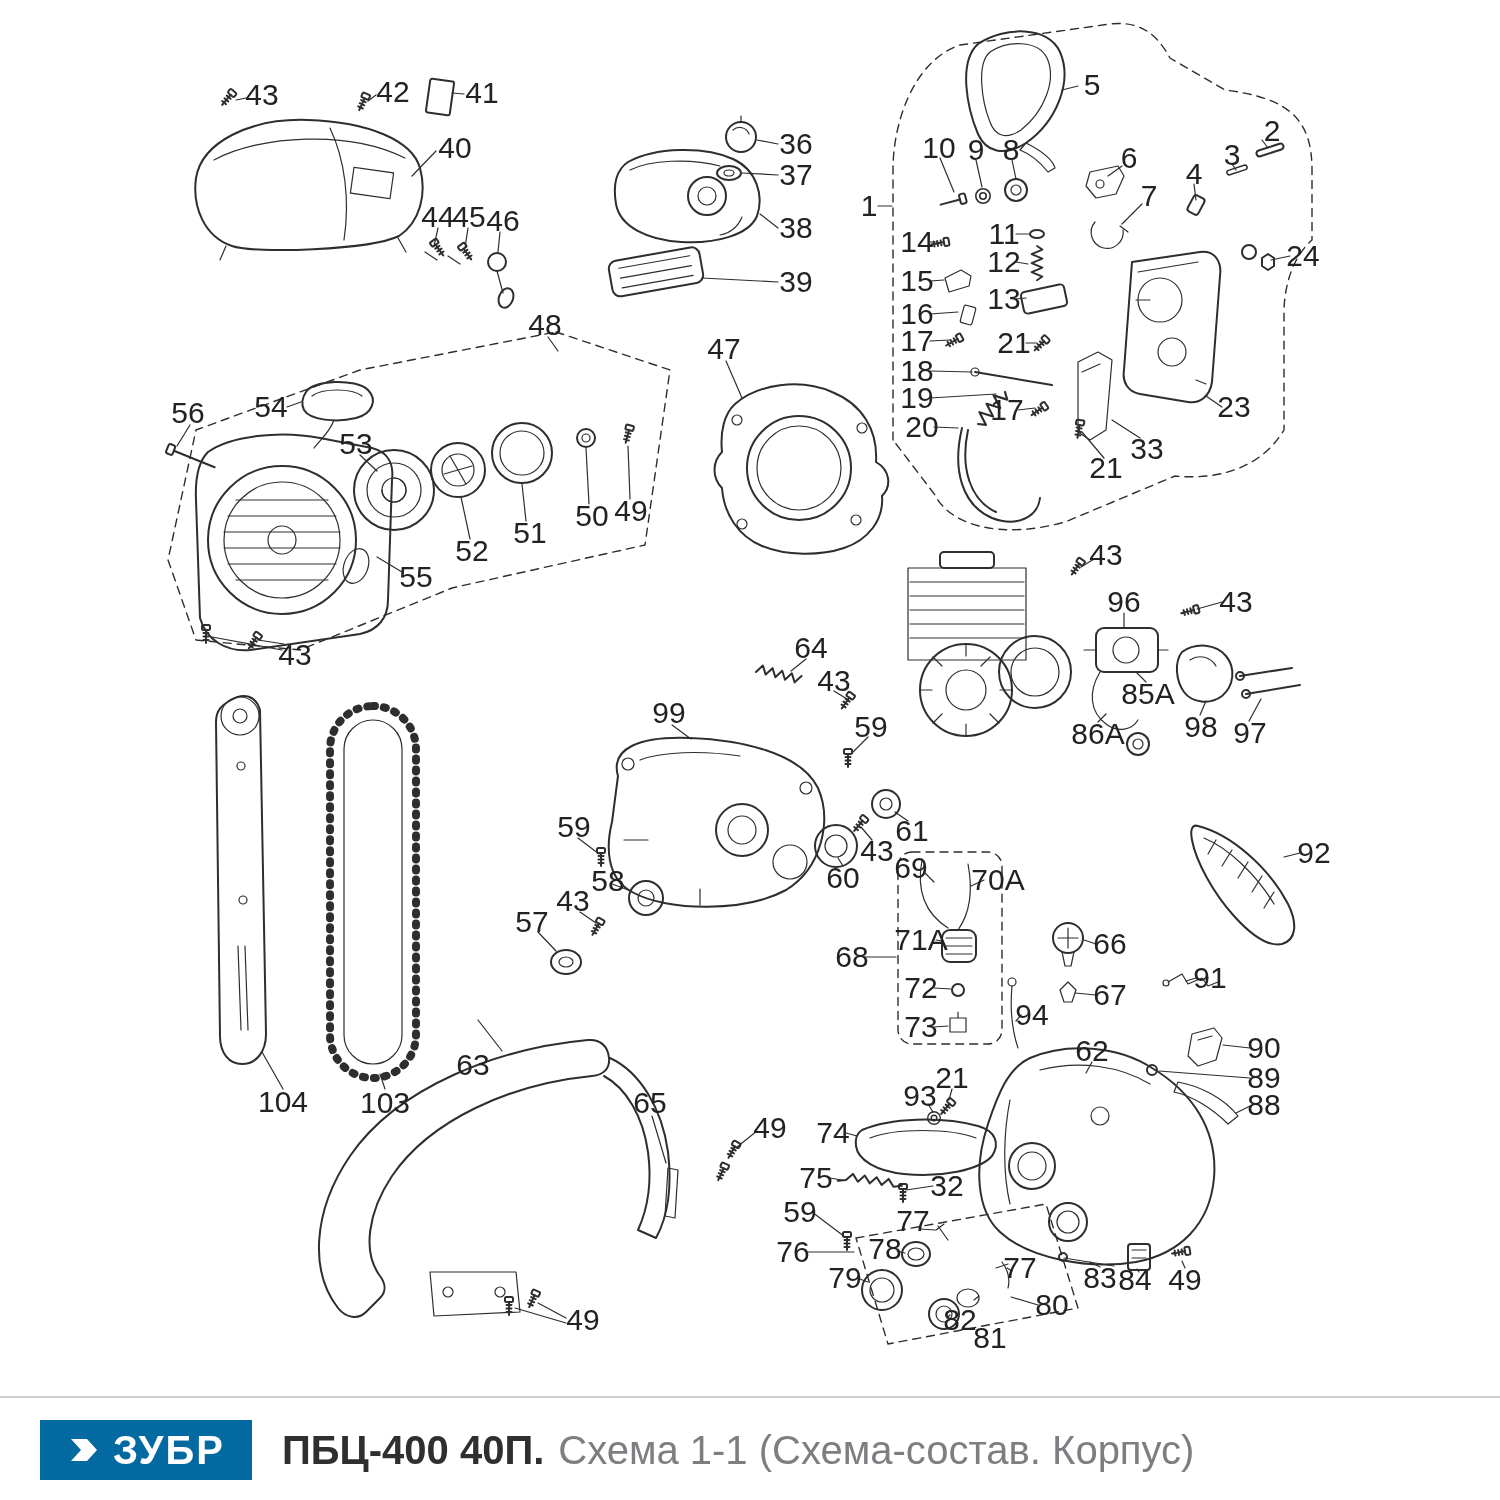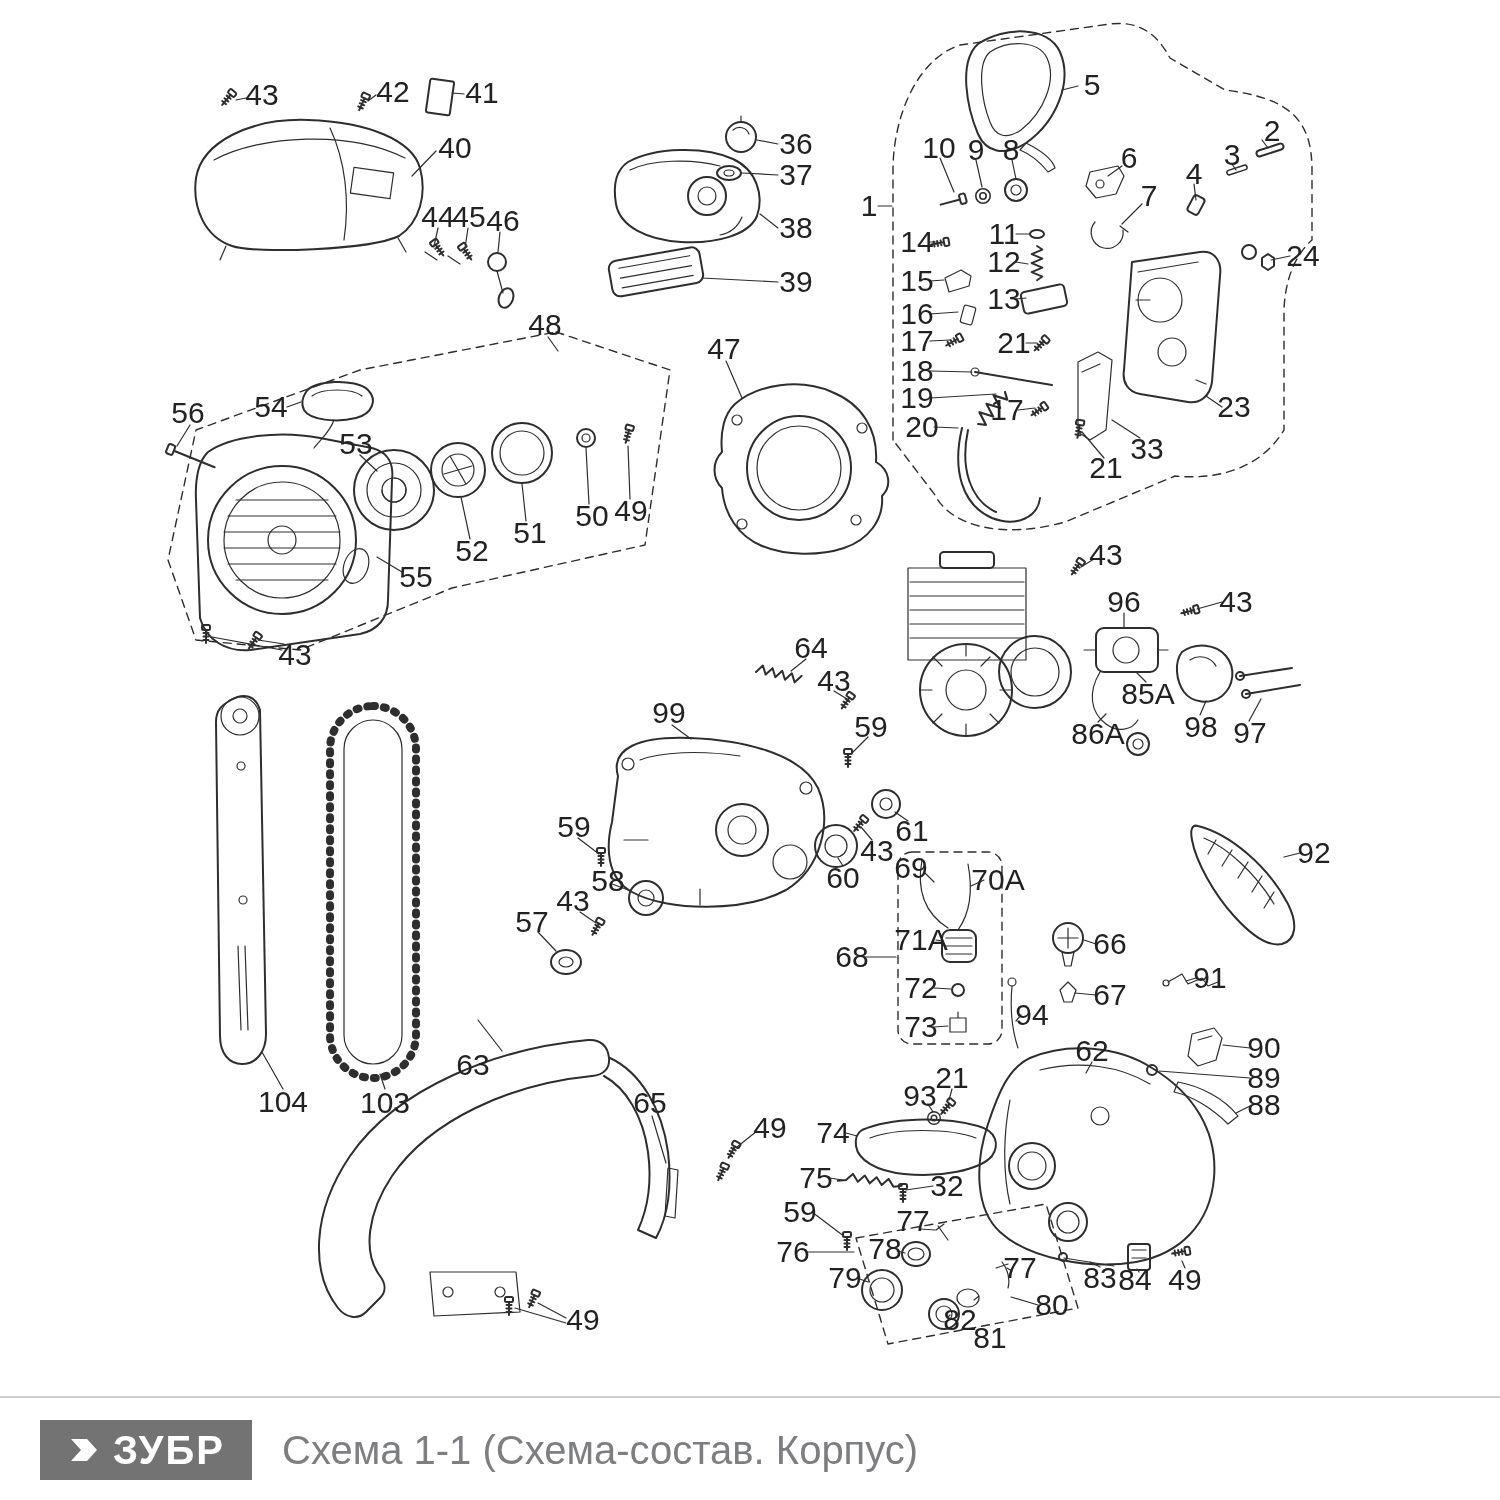--- a/index.html
+++ b/index.html
@@ -10,21 +10,21 @@
   svg.artwork .thin{stroke-width:1.2;}
   svg.artwork .dash{stroke-width:1.4;stroke-dasharray:8 6;}
   svg.artwork .lead{stroke-width:1.2;}
   svg.artwork .bead{stroke-width:8;stroke-dasharray:2 9;}
   .labels{position:absolute;left:0;top:0;width:1500px;height:1500px;}
   .part-label{position:absolute;transform:translate(-50%,-50%);
               font-size:30px;color:#222;white-space:nowrap;}
   .divider{position:absolute;left:0;top:1396px;width:1500px;height:2px;background:#cfcfcf;}
   .footer{position:absolute;left:40px;top:1418px;right:40px;height:64px;
           display:flex;align-items:center;gap:30px;}
-  .brand{width:212px;height:60px;background:#737373;display:flex;align-items:center;
+  .brand{width:212px;height:60px;background:#0369a1;display:flex;align-items:center;
          justify-content:center;gap:10px;}
   .brand span{color:#fff;font-weight:bold;font-size:40px;letter-spacing:2px;}
   .title{display:flex;align-items:baseline;gap:14px;}
   .model{font-weight:bold;font-size:40px;color:#2f2f31;}
   .scheme{font-size:40px;color:#7d7e81;}
 </style>
 </head>
 <body>
 
 <div class="page">
@@ -424,17 +424,18 @@
   <div class="divider"></div>
 
   <div class="footer">
     <div class="brand">
       <svg width="36" height="32" viewBox="0 0 36 32">
         <path d="M4 5 h16 l10 11 -10 11 H4 l10 -11 Z" fill="#ffffff" stroke="none"></path>
       </svg>
       <span>ЗУБР</span>
     </div>
     <div class="title">
+      <span class="model">ПБЦ-400 40П.</span>
       <span class="scheme">Схема 1-1 (Схема-состав. Корпус)</span>
     </div>
   </div>
 
 </div>
 
 </body></html>

